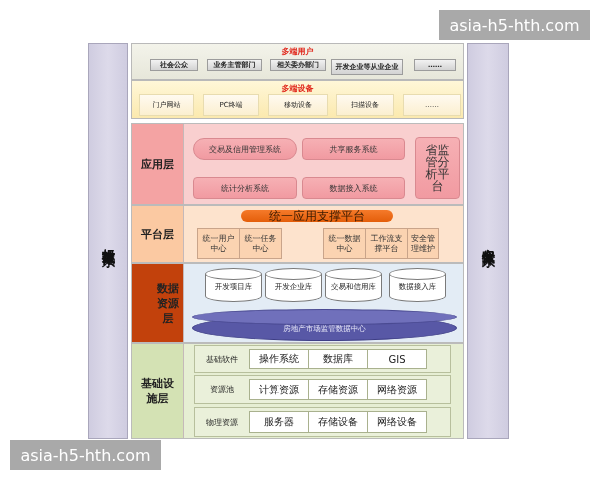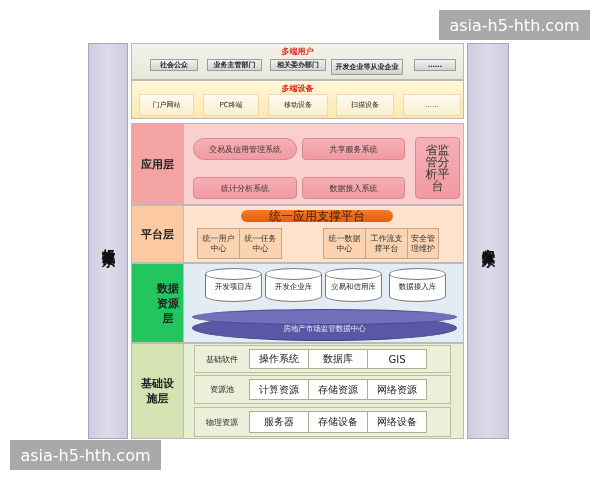--- a/index.html
+++ b/index.html
@@ -85,21 +85,21 @@
   <div class="layer-label" style="background:#fbc9a2;">平台层</div>
   <div class="box pill" style="left:109px;top:4px;width:152px;height:12px;">统一应用支撑平台</div>
   <div class="box plat-cell" style="left:65px;top:22px;width:43px;height:31px;padding:0 3px;">统一用户中心</div>
   <div class="box plat-cell" style="left:107px;top:22px;width:43px;height:31px;padding:0 3px;">统一任务中心</div>
   <div class="box plat-cell" style="left:191px;top:22px;width:43px;height:31px;padding:0 3px;">统一数据中心</div>
   <div class="box plat-cell" style="left:233px;top:22px;width:43px;height:31px;padding:0 3px;">工作流支撑平台</div>
   <div class="box plat-cell" style="left:275px;top:22px;width:32px;height:31px;padding:0 3px;">安全管理维护</div>
 </div>
 
 <div class="layer" style="top:263px;height:80px;background:#e3ecf5;">
-  <div class="layer-label" style="background:#22c55e;padding-left:25px;">数据资源层</div>
+  <div class="layer-label" style="background:#c2410c;padding-left:25px;">数据资源层</div>
   <div class="cyl" style="left:73px;top:4px;">
     <div class="cyl-body"></div>
       <div class="cyl-top"></div>
     <div class="cyl-text">开发项目库</div>
   </div>
   <div class="cyl" style="left:133px;top:4px;">
     <div class="cyl-body"></div>
       <div class="cyl-top"></div>
     <div class="cyl-text">开发企业库</div>
   </div>

